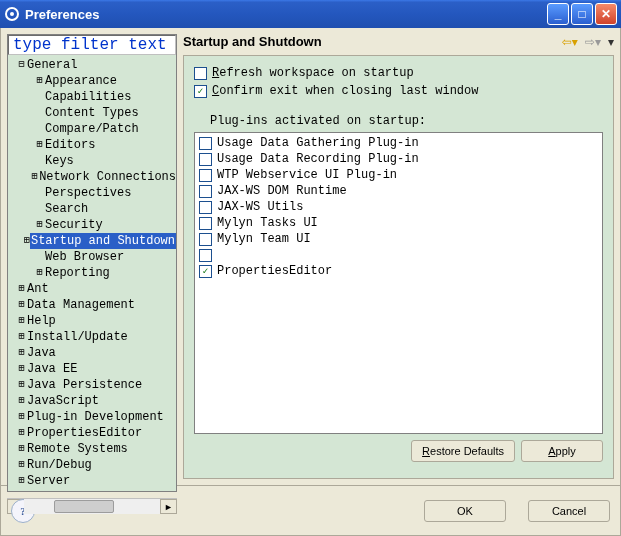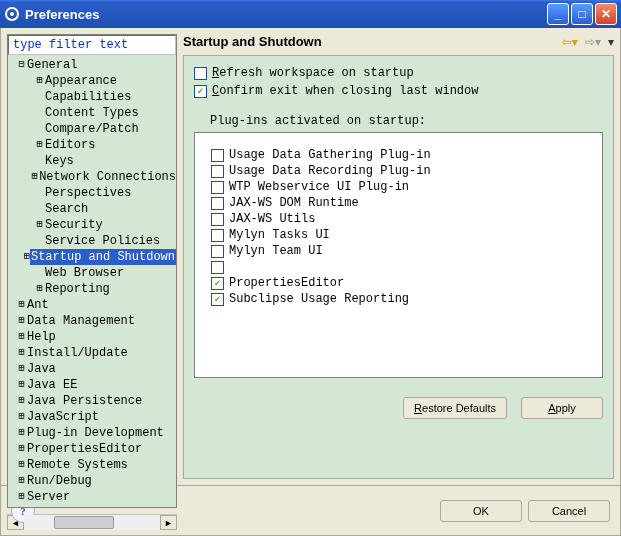--- a/index.html
+++ b/index.html
@@ -49,21 +49,21 @@
     margin: 6px;
     display:flex; flex-direction:column;
     position:relative;
     background:#fff;
   }
   .filter {
     border: 1px inset #c0c0c0;
     padding: 2px 4px;
     color: #0033cc;
     font-family: "Courier New", monospace;
-    font-size: 12px;
+    font-size: 16px;
     margin:0;
     height:20px;
     display:flex; align-items:center;
   }
   .tree-wrap {
     flex:1;
     background: #d4e6d4;
     overflow: hidden;
     position:relative;
   }
@@ -126,29 +126,29 @@
     margin-right:5px;
     display:flex; align-items:center; justify-content:center;
     font-size:10px; color:#1a7a1a;
     line-height:11px;
   }
   .chk.checked::before { content:"✓"; }
   .section-label { margin: 14px 0 4px 16px; }
   .plugin-list {
     border: 1px solid #808080;
     background:#fff;
-    padding: 14px;
-    height: 246px;
+    padding: 2px;
+    height: 302px;
   }
   .plugin-list .check-row { height:16px; }
   .plugin-list .chk { margin-left:2px; }
   .button-row {
-    margin-top:19px;
+    margin-top:6px;
     display:flex; justify-content:flex-end;
-    gap: 14px;
+    gap: 6px;
   }
   button.win {
     font-family: Tahoma, sans-serif;
     font-size:11px;
     background:#ece9d8;
     border:1px solid #aca899;
     border-radius:3px;
     padding: 2px 10px;
     height:22px;
     min-width:82px;
@@ -245,25 +245,20 @@
             </div>
             <div class="row">
               <span class="ind" style="width: 26px;"></span>
               <span class="glyph"></span>
               <span class="label"> Search</span>
             </div>
             <div class="row">
               <span class="ind" style="width: 26px;"></span>
               <span class="glyph">⊞</span>
               <span class="label"> Security</span>
-            </div>
-            <div class="row">
-              <span class="ind" style="width: 26px;"></span>
-              <span class="glyph"></span>
-              <span class="label"> Service Policies</span>
             </div>
             <div class="row selected">
               <span class="ind" style="width: 26px;"></span>
               <span class="glyph">⊞</span>
               <span class="label"> Startup and Shutdown</span>
             </div>
             <div class="row">
               <span class="ind" style="width: 26px;"></span>
               <span class="glyph"></span>
               <span class="label"> Web Browser</span>
@@ -398,31 +393,27 @@
             <span class="chk"></span>
             <span>Mylyn Team UI</span>
           </div>
           <div class="check-row">
             <span class="chk"></span>
           </div>
           <div class="check-row">
             <span class="chk checked"></span>
             <span>PropertiesEditor</span>
           </div>
-          <div class="check-row">
-            <span class="chk checked"></span>
-            <span>Subclipse Usage Reporting</span>
-          </div>
         </div>
       <div class="button-row">
         <button class="win underline-first">Restore Defaults</button>
         <button class="win underline-first">Apply</button>
       </div>
     </div>
   </div>
 </div>
 
 <div class="footer">
   <div class="help-btn">?</div>
   <div class="spacer"></div>
   <button class="win">OK</button>
-  <button class="win" style="margin-left:6px">Cancel</button>
+  <button class="win" style="margin-left:22px">Cancel</button>
 </div>
 
 </body></html>

